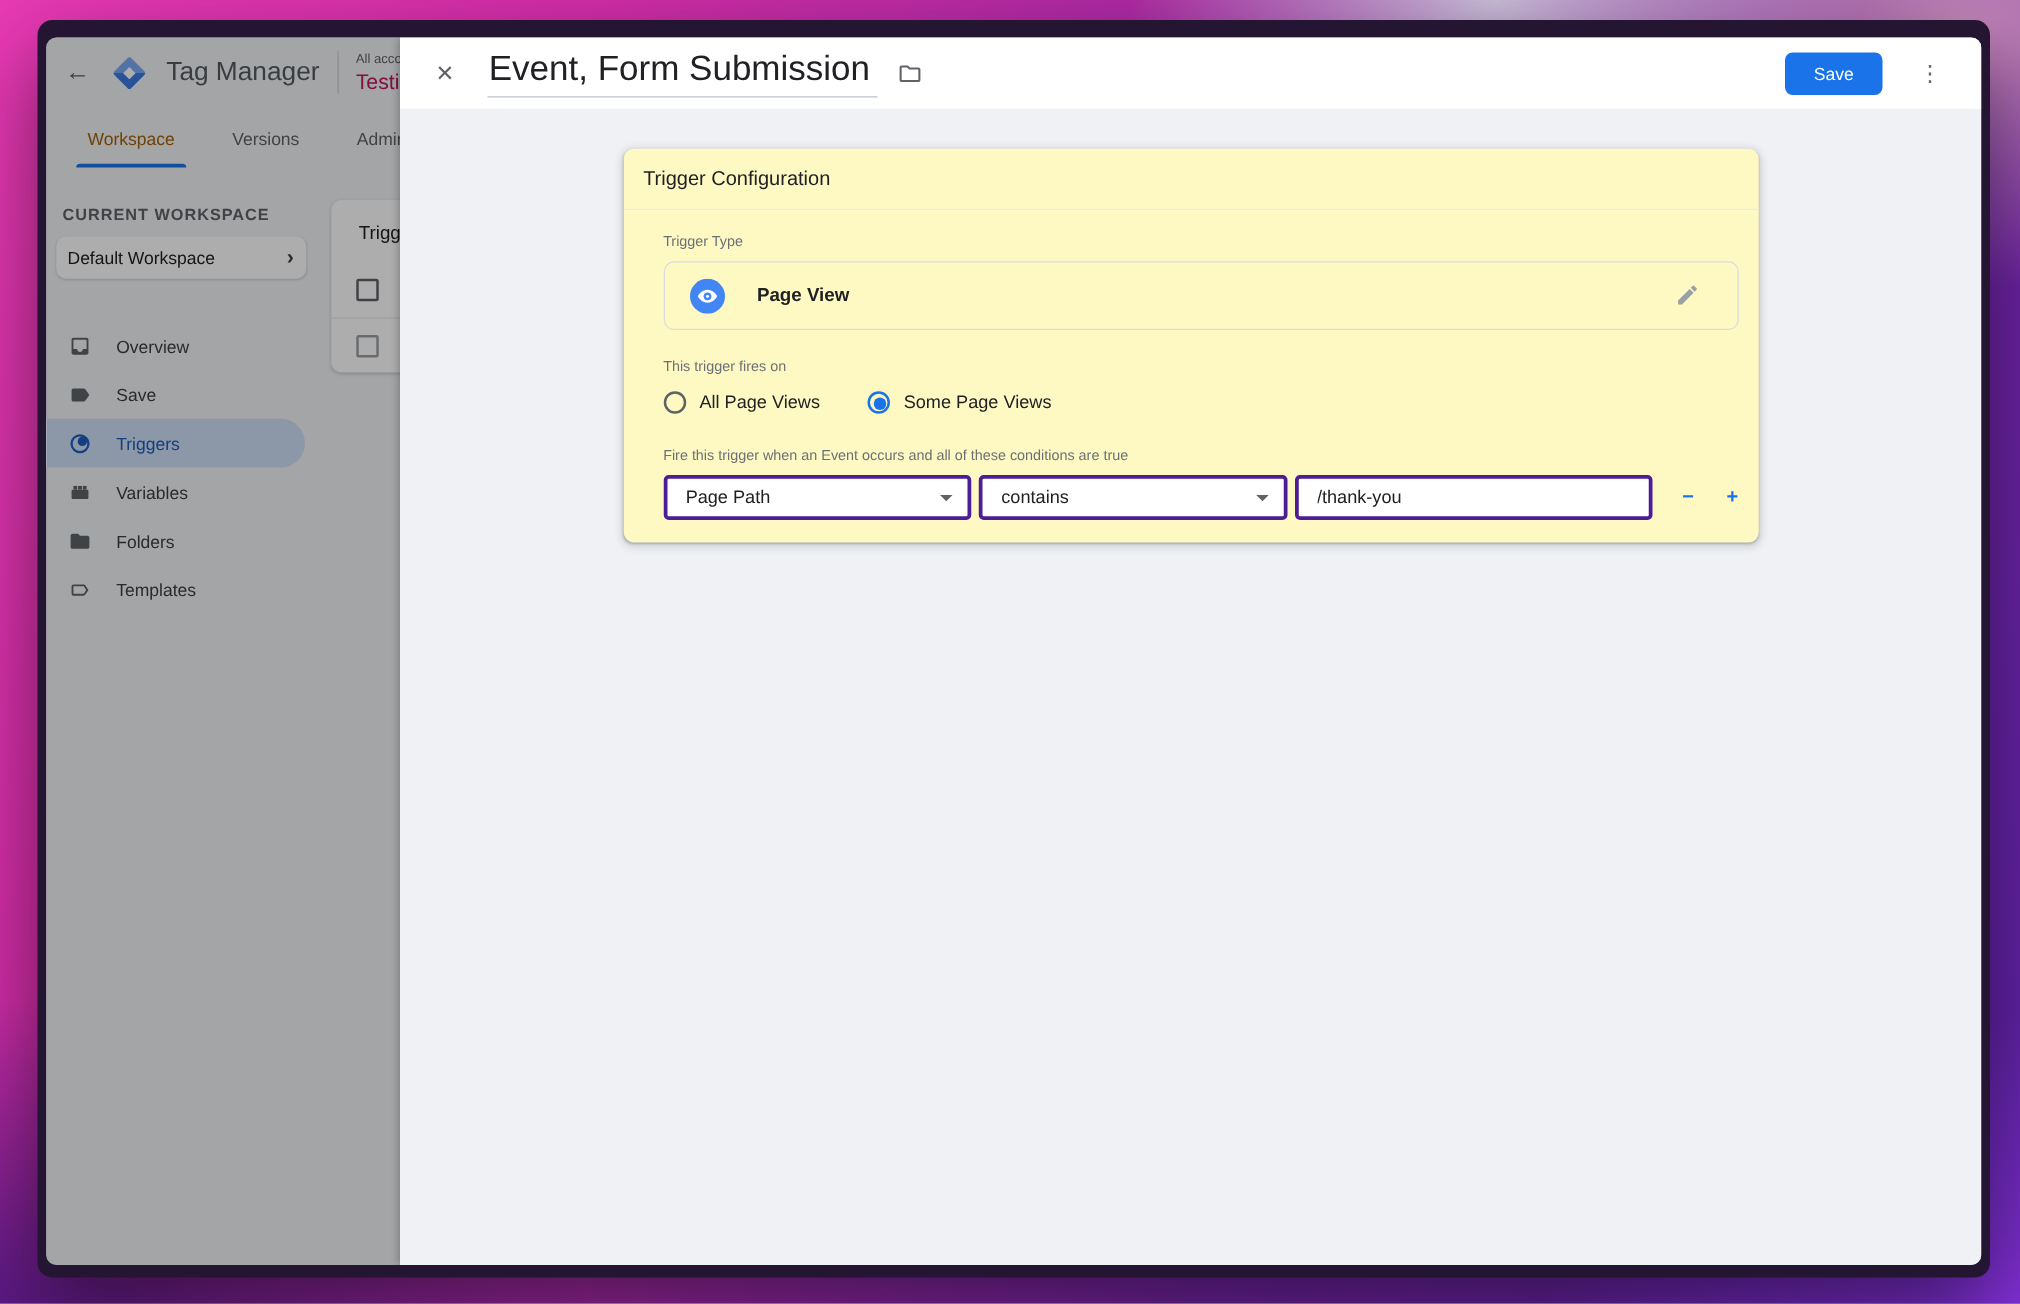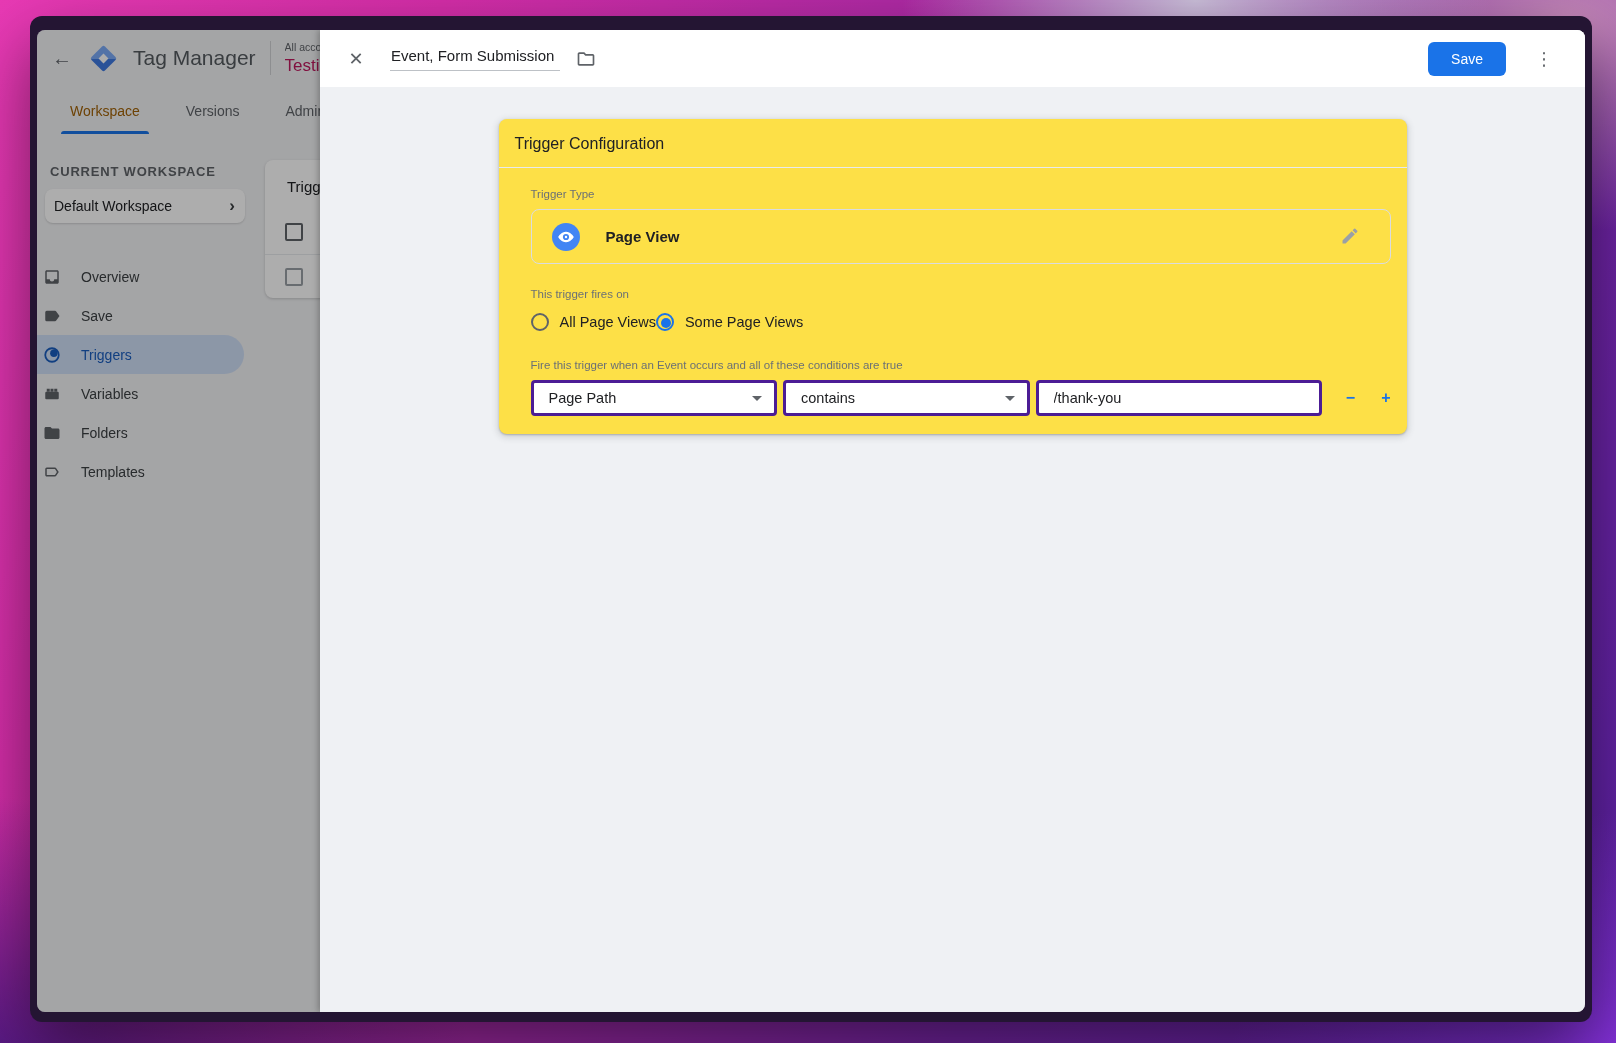--- a/index.html
+++ b/index.html
@@ -48,21 +48,21 @@
     background:#1a73e8; border-radius:3px 3px 0 0; }
 
   
   .side { position:absolute; left:0; top:108px; width:213px; }
   .side-label { margin:26px 0 0 13px; font-size:13px; font-weight:700; letter-spacing:.8px; color:#5f6368; }
   .ws-btn { margin:10px 0 0 8px; width:200px; height:34px; background:#fff; border-radius:8px;
     display:flex; align-items:center; padding:0 10px 0 9px; box-shadow:0 1px 2px rgba(0,0,0,.15);
     font-size:14px; font-weight:500; cursor:pointer; }
   .ws-chev { margin-left:auto; font-size:17px; color:#3c4043; font-weight:700; }
   .nav { margin-top:34px; }
-  .nav-item { height:39px; display:flex; align-items:center; padding-left:6px; width:207px;
+  .nav-item { height:39px; display:flex; align-items:center; padding-left:18px; width:207px;
     border-radius:0 20px 20px 0; color:#3c4043; cursor:pointer; }
   .nav-icon { width:18px; height:18px; margin-right:20px; color:#5f6368; flex:none; }
   .nav-icon svg { display:block; width:18px; height:18px; }
   .nav-item.active { background:#cfdff7; color:#1a5dbe; font-weight:500; }
   .nav-item.active .nav-icon { color:#1a5dbe; }
 
   
   .bg-card { position:absolute; left:228px; top:130px; width:560px; background:#fff;
     border-radius:8px; box-shadow:0 1px 3px rgba(0,0,0,.18); overflow:hidden; }
   .bg-card-title { padding:18px 0 15px 22px; font-size:15px; color:#202124; white-space:nowrap; }
@@ -73,47 +73,47 @@
 
   
   .scrim { position:absolute; inset:0; background:rgba(0,0,0,.32); z-index:5; }
 
   
   .editor { position:absolute; top:0; right:0; bottom:0; left:283px; z-index:10;
     background:#eff1f4; box-shadow:-2px 0 6px rgba(0,0,0,.25); }
   .ed-header { height:57px; background:#fff; display:flex; align-items:center; padding:0 30px 0 24px; }
   .close-btn { width:24px; height:24px; display:flex; align-items:center; justify-content:center;
     font-size:18px; color:#5f6368; cursor:pointer; }
-  .ed-title { margin-left:22px; font-size:15px; color:#202124; border-bottom:1px solid #bdc1c6;
+  .ed-title { margin-left:22px; font-size:28px; color:#202124; border-bottom:1px solid #bdc1c6;
     padding:0 6px 6px 1px; cursor:text; white-space:nowrap; }
   .folder-btn { margin-left:14px; width:24px; height:24px; display:flex; align-items:center;
     justify-content:center; color:#5f6368; cursor:pointer; }
   .folder-btn svg { width:20px; height:20px; }
   .ed-spacer { flex:1; }
   .save-btn { height:34px; padding:4px 23px; background:#1a73e8; color:#fff; border:none;
     border-radius:6px; font-size:14px; font-weight:500; font-family:inherit; cursor:pointer; }
   .kebab-btn { margin-left:27px; width:22px; text-align:center; font-size:18px; color:#5f6368;
     cursor:pointer; letter-spacing:0; }
 
   
   .ed-body { padding-top:32px; }
-  .card { width:908px; margin:0 auto; background:#fde047; border-radius:8px;
+  .card { width:908px; margin:0 auto; background:#fef9c3; border-radius:8px;
     box-shadow:0 1px 2px rgba(60,64,67,.3), 0 2px 6px 2px rgba(60,64,67,.15); }
   .card-header { padding:16px 16px 14px; font-size:16px; color:#202124; border-bottom:1px solid #e8eaed; }
   .card-body { padding:2px 16px 18px;margin-left:16px; }
   .small-label { font-size:11.5px; color:#6b7075; margin-top:18px; }
   .type-box { margin-top:9px; height:55px; border:1px solid #dadce0; border-radius:8px;
     display:flex; align-items:center; padding:0 28px 0 20px; }
   .pv-icon { width:28px; height:28px; flex:none; }
   .type-name { margin-left:26px; font-size:15px; font-weight:700; color:#202124; }
   .edit-btn { margin-left:auto; width:22px; height:22px; color:#9aa0a6; cursor:pointer; }
   .edit-btn svg { width:20px; height:20px; display:block; }
 
   .fires-label { margin-top:24px; }
-  .radio-row { margin-top:13px; display:flex; align-items:center; font-size:14.5px; color:#202124; }
+  .radio-row { margin-top:13px; display:flex; align-items:center; gap:38px; font-size:14.5px; color:#202124; }
   .radio { display:flex; align-items:center; gap:11px; cursor:pointer; }
   .rdot { width:18px; height:18px; border:2px solid #5f6368; border-radius:50%; position:relative; flex:none; }
   .radio.selected .rdot { border-color:#1a73e8; }
   .radio.selected .rdot::after { content:""; position:absolute; left:3px; top:3px; width:10px; height:10px;
     border-radius:50%; background:#1a73e8; }
 
   .cond-label { margin-top:28px; }
   .cond-row { margin-top:9px; display:flex; align-items:center; }
   .field { height:36px; border:3px solid #4c1d95; border-radius:4px; background:#fff;
     display:flex; align-items:center; padding:0 12px 0 15px; font-size:14.5px; color:#202124; cursor:pointer; }

